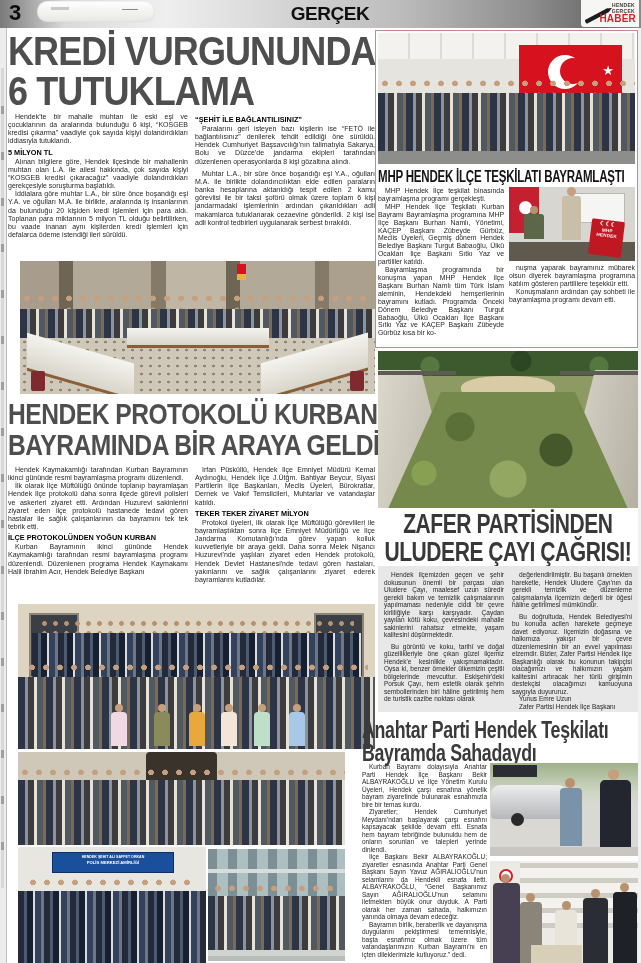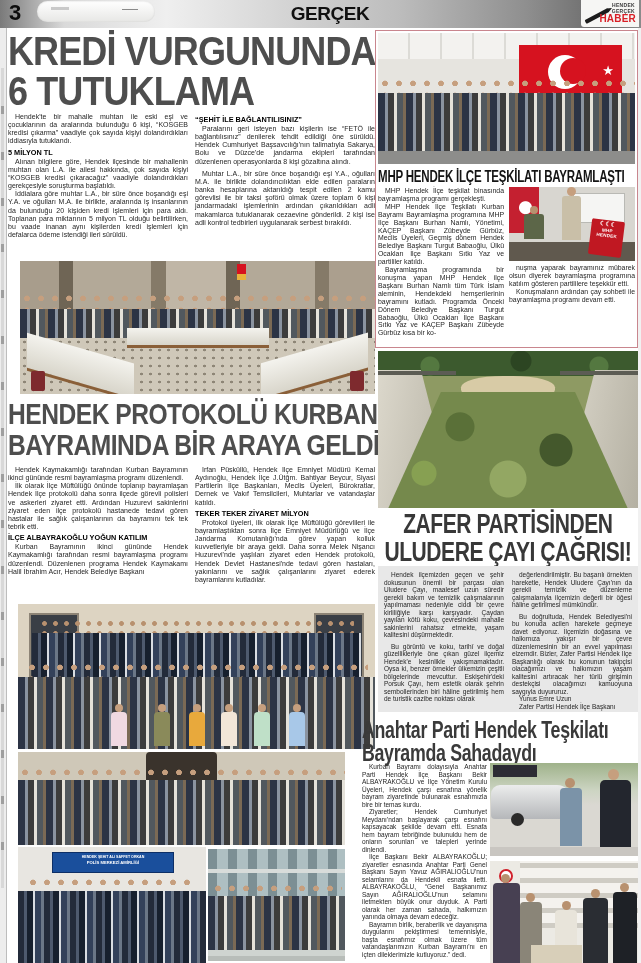--- a/index.html
+++ b/index.html
@@ -221,21 +221,21 @@
   </div>
 
   <h1 class="hl" id="prot-hl">
     <span>HENDEK PROTOKOLÜ KURBAN</span>
     <span>BAYRAMINDA BİR ARAYA GELDİ</span>
   </h1>
   <div class="cols bodytxt" id="prot-body">
     <div class="col">
       <p>Hendek Kaymakamlığı tarafından Kurban Bayramının ikinci gününde resmi bayramlaşma programı düzenlendi.</p>
       <p>İlk olarak İlçe Müftülüğü önünde toplanıp bayramlaşan Hendek İlçe protokolü daha sonra ilçede görevli polisleri ve askerleri ziyaret etti. Ardından Huzurevi sakinlerini ziyaret eden ilçe protokolü hastanede tedavi gören hastalar ile sağlık çalışanlarının da bayramını tek tek tebrik etti.</p>
-      <h4>İLÇE ALBAYRAKOĞLU YOĞUN KATILIM</h4>
+      <h4>İLÇE PROTOKOLÜNDEN YOĞUN KURBAN</h4>
       <p>Kurban Bayramının ikinci gününde Hendek Kaymakamlığı tarafından resmi bayramlaşma programı düzenlendi. Düzenlenen programa Hendek Kaymakamı Halil İbrahim Acır, Hendek Belediye Başkanı</p>
     </div>
     <div class="col">
       <p>İrfan Püsküllü, Hendek İlçe Emniyet Müdürü Kemal Aydınoğlu, Hendek İlçe J.Ütğm. Bahtiyar Beycur, Siyasi Partilerin İlçe Başkanları, Meclis Üyeleri, Bürokratlar, Dernek ve Vakıf Temsilcileri, Muhtarlar ve vatandaşlar katıldı.</p>
       <h4>TEKER TEKER ZİYARET MİLYON</h4>
       <p>Protokol üyeleri, ilk olarak İlçe Müftülüğü görevlileri ile bayramlaştıktan sonra İlçe Emniyet Müdürlüğü ve İlçe Jandarma Komutanlığı'nda görev yapan kolluk kuvvetleriyle bir araya geldi. Daha sonra Melek Nişancı Huzurevi'nde yaşlıları ziyaret eden Hendek protokolü, Hendek Devlet Hastanesi'nde tedavi gören hastaları, yakınlarını ve sağlık çalışanlarını ziyaret ederek bayramlarını kutladılar.</p>
     </div>
   </div>
 
   <div class="photo" id="ph-prot1">

